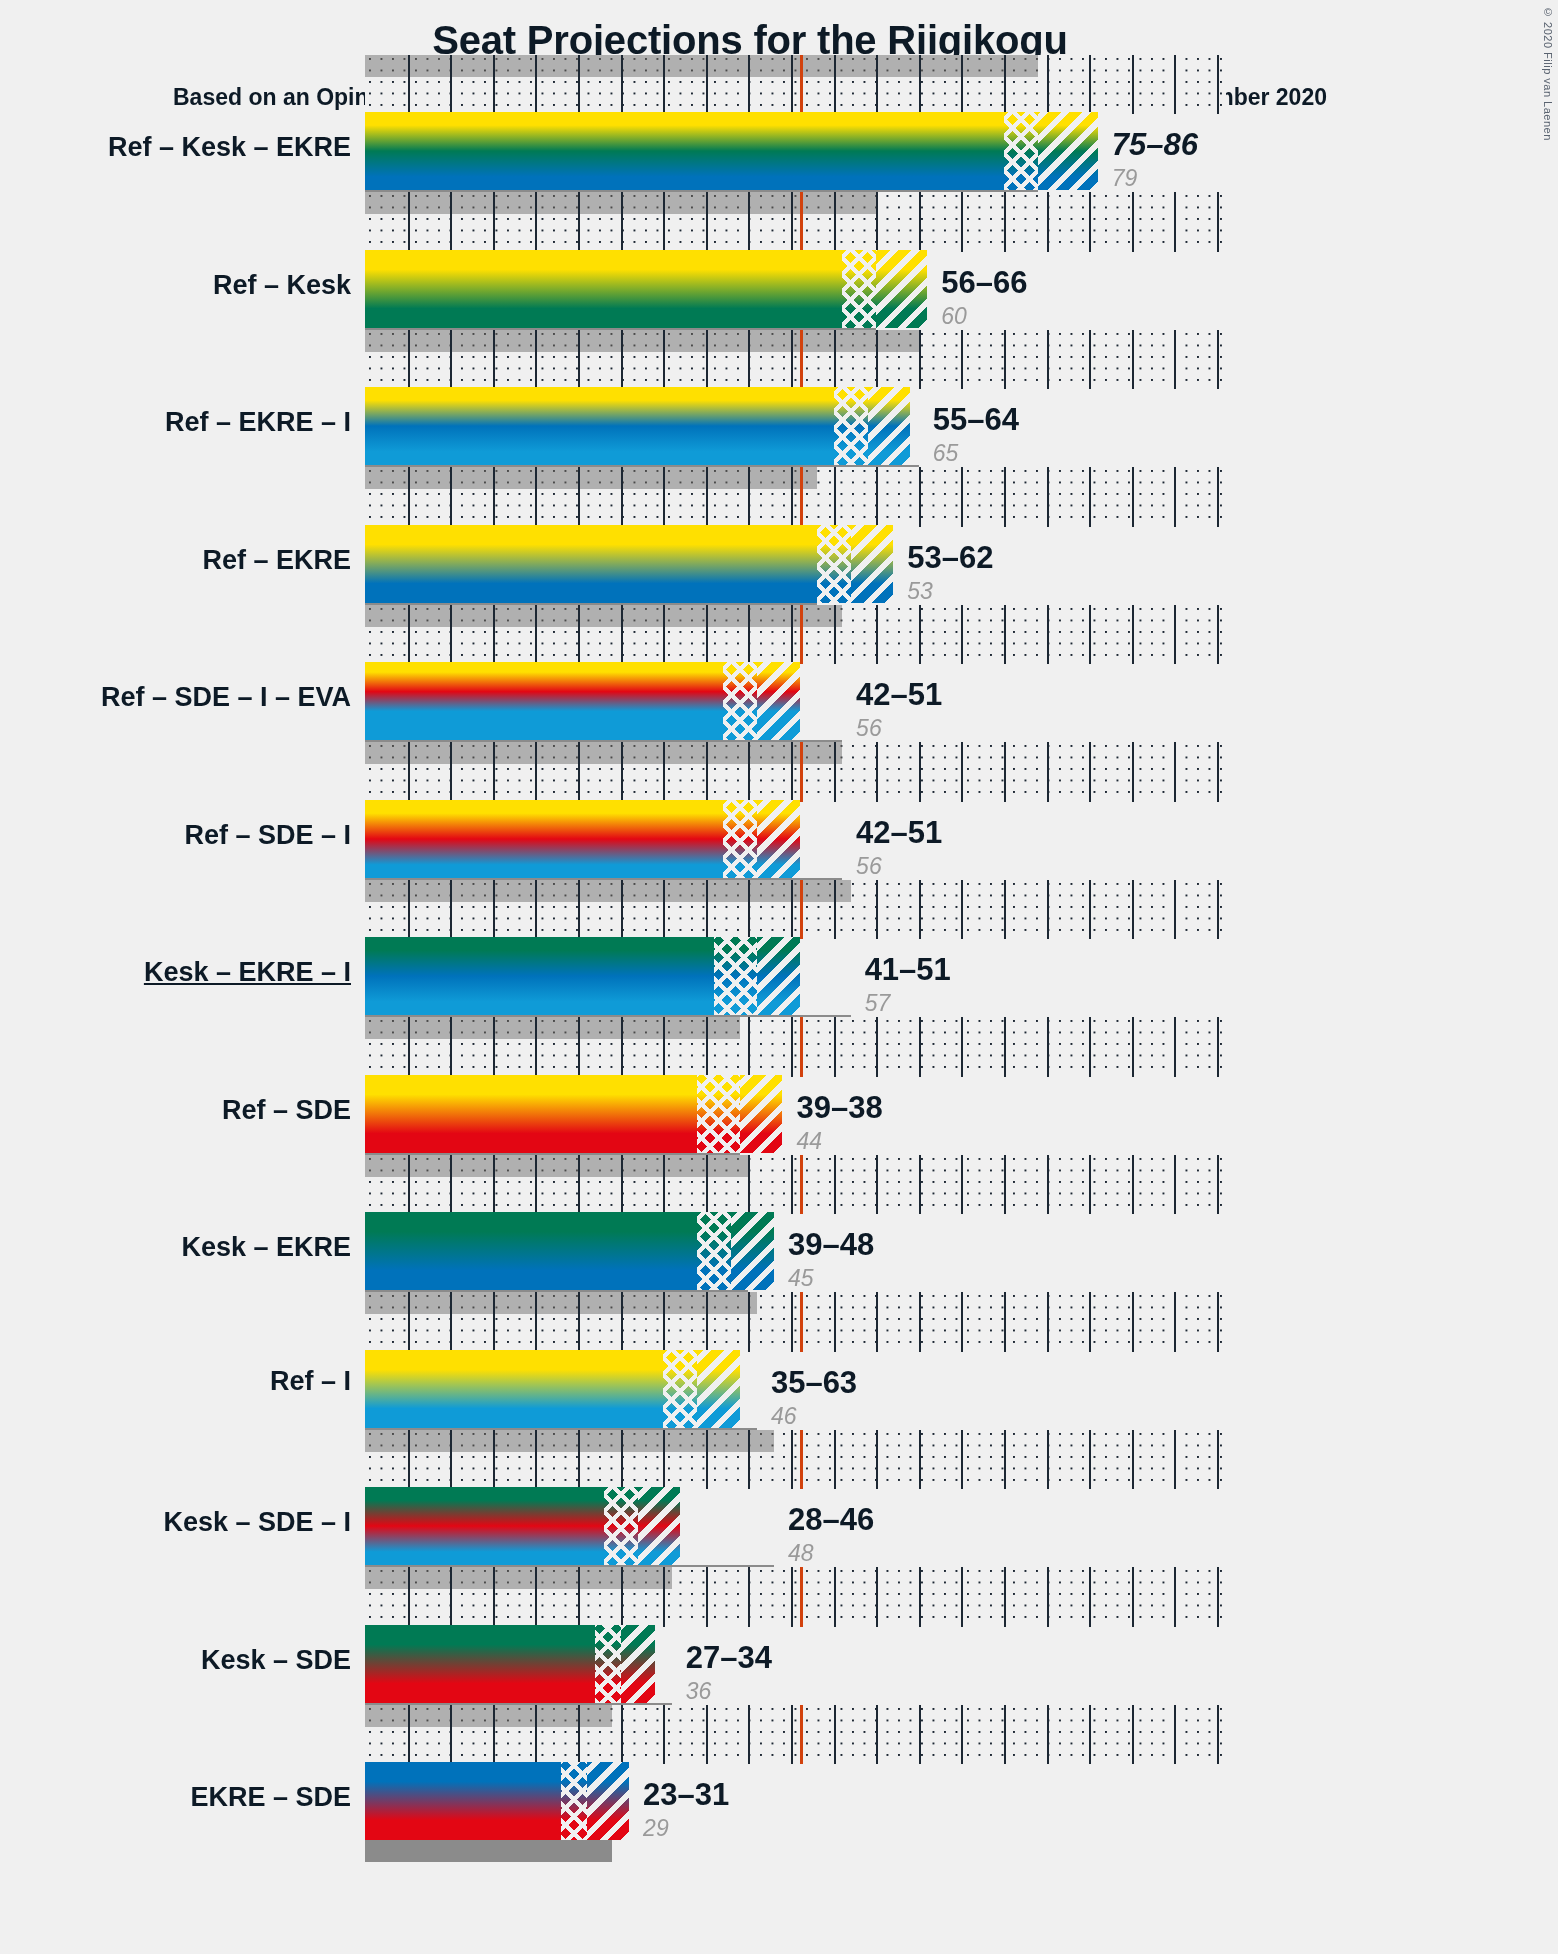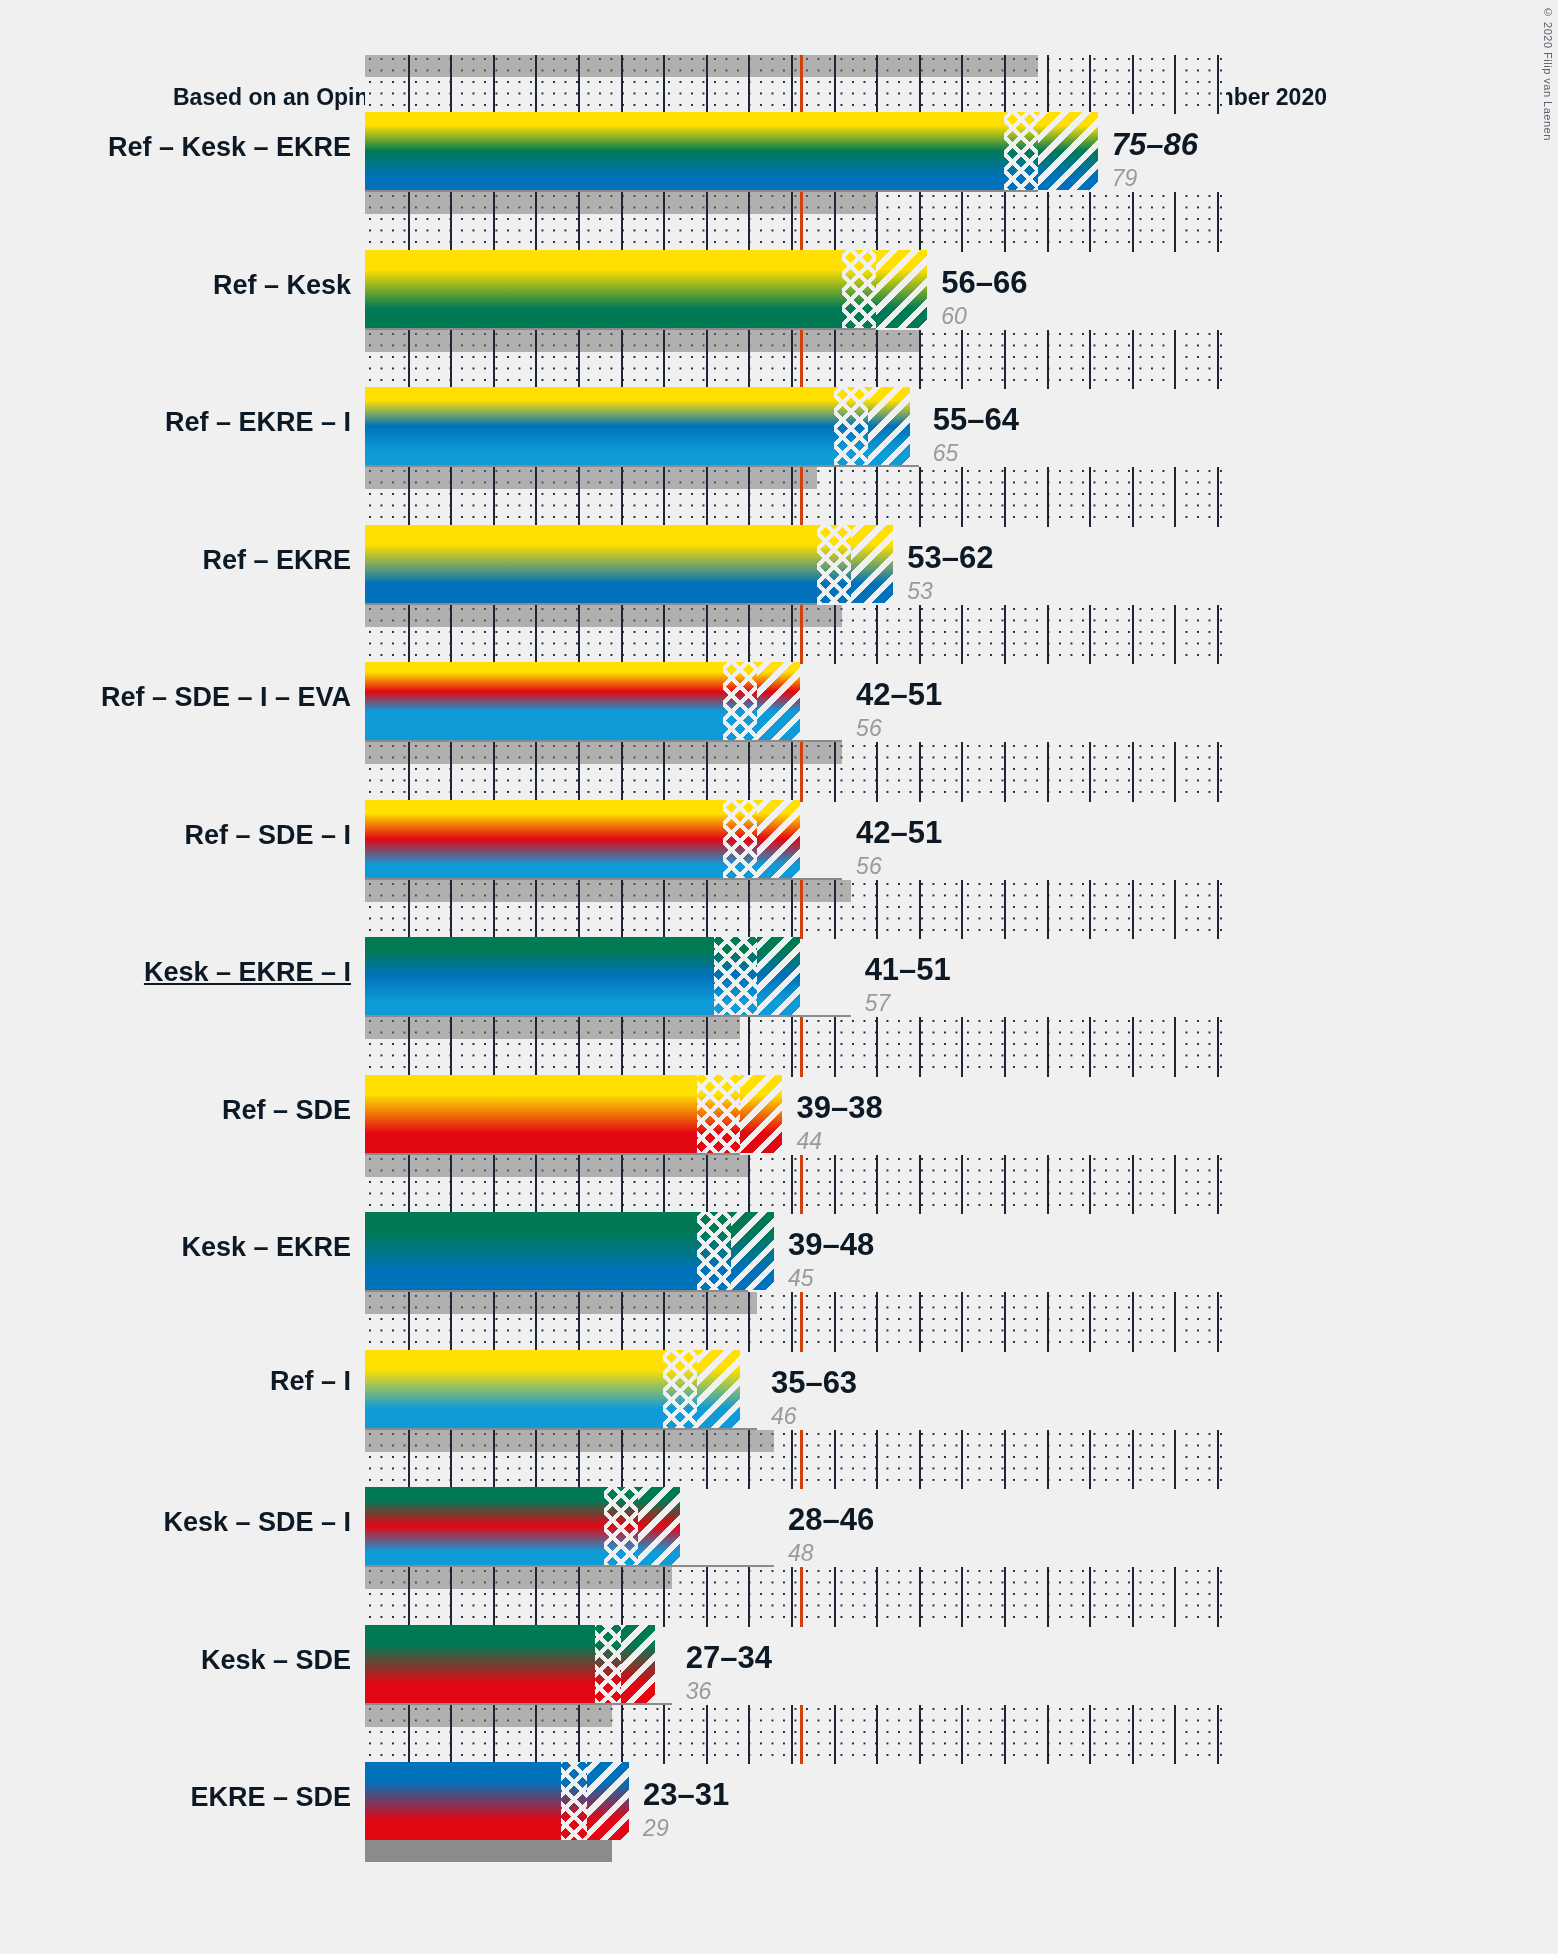--- a/index.html
+++ b/index.html
@@ -209,20 +209,21 @@
     font-style: italic;
     font-weight: bold;
     color: #9a9a9a;
   }
 </style>
 </head>
 <body>
 
 <div id="root">
 
+  <div id="title">Seat Projections for the Riigikogu</div>
   <div id="subtitle">Based on an Opinion Poll by Norstat for MTÜ Ühiskonnauuringute Instituut, 27 October–2 November 2020</div>
   <div id="copyright">© 2020 Filip van Laenen</div>
 
   <div id="plot">
       <div class="row" style="top: 0px; height: 137.5px;">
         <div class="grid-band" style="top: -57.5px; height: 59.5px; width: 860.52px;"></div>
         <div class="grid-band shaded" style="top: -57.5px; height: 22px; width: 673.08px;"></div>
         <div class="gridlines" style="top: -57.5px; height: 59.5px; width: 860.52px;">
           <div class="gline" style="left: 42.6px;"></div>
           <div class="gline" style="left: 85.2px;"></div>

